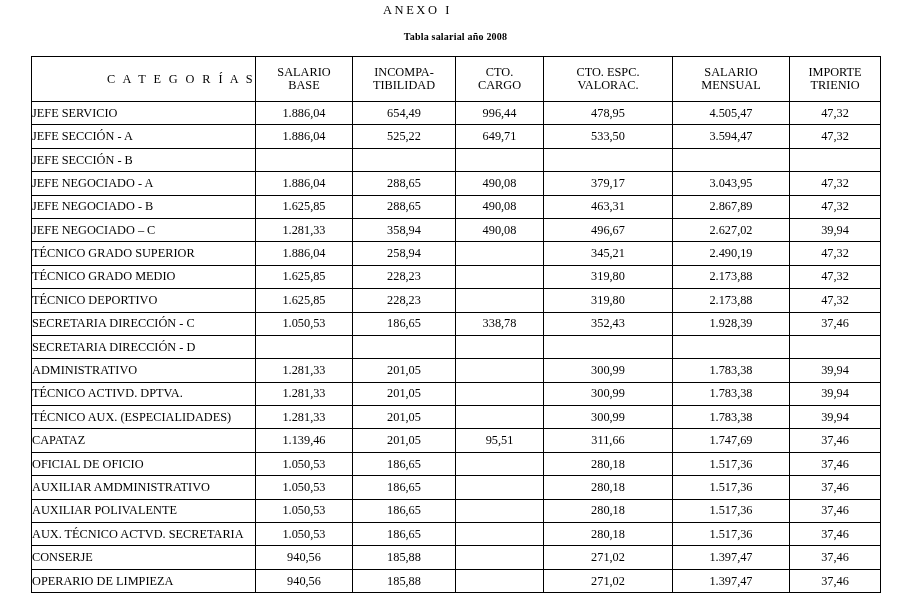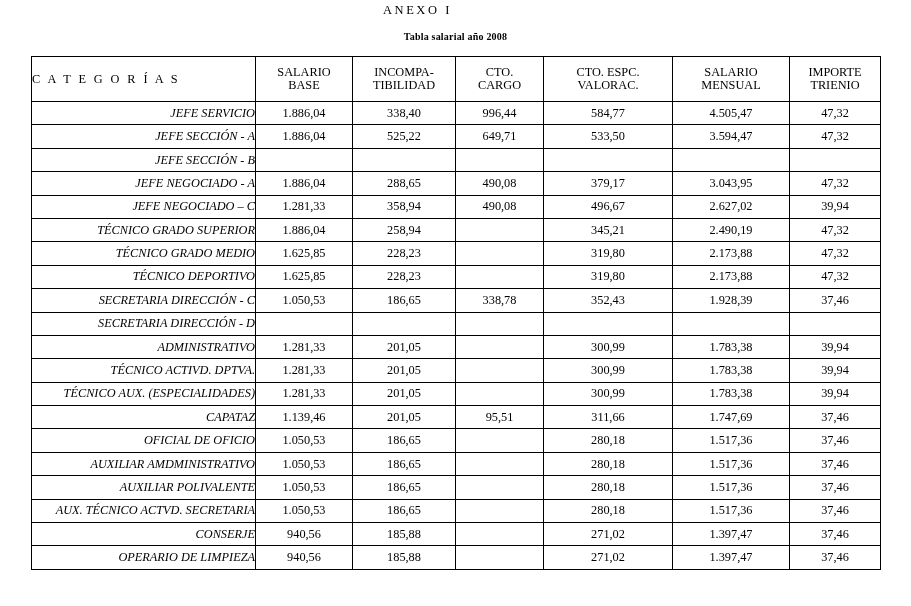--- a/index.html
+++ b/index.html
@@ -73,31 +73,30 @@
     text-align: center;
     font-size: 12.3px;
     padding: 2px 2px;
   }
   thead th .hl {
     display: block;
     white-space: nowrap;
   }
   th.h-cat {
     letter-spacing: 2.4px;
-    text-align: left;
+    text-align: right;
     margin-top: 42px;
   }
   tbody td {
     height: 22.4px;
   }
   td.cat {
-    text-align: right;
+    text-align: left;
     padding-left: 5px;
     white-space: nowrap;
-    font-style: italic;
   }
   td.num {
     text-align: center;
   }
 </style>
 </head>
 <body>
 
 <div class="page">
 
@@ -143,23 +142,23 @@
           <th>
             <span class="hl">IMPORTE</span>
             <span class="hl">TRIENIO</span>
           </th>
         </tr>
       </thead>
       <tbody id="salary-body">
           <tr>
             <td class="cat">JEFE SERVICIO</td>
             <td class="num">1.886,04</td>
-            <td class="num">338,40</td>
+            <td class="num">654,49</td>
             <td class="num">996,44</td>
-            <td class="num">584,77</td>
+            <td class="num">478,95</td>
             <td class="num">4.505,47</td>
             <td class="num">47,32</td>
           </tr>
           <tr>
             <td class="cat">JEFE SECCIÓN - A</td>
             <td class="num">1.886,04</td>
             <td class="num">525,22</td>
             <td class="num">649,71</td>
             <td class="num">533,50</td>
             <td class="num">3.594,47</td>
@@ -174,20 +173,29 @@
             <td class="num"></td>
             <td class="num"></td>
           </tr>
           <tr>
             <td class="cat">JEFE NEGOCIADO - A</td>
             <td class="num">1.886,04</td>
             <td class="num">288,65</td>
             <td class="num">490,08</td>
             <td class="num">379,17</td>
             <td class="num">3.043,95</td>
+            <td class="num">47,32</td>
+          </tr>
+          <tr>
+            <td class="cat">JEFE NEGOCIADO - B</td>
+            <td class="num">1.625,85</td>
+            <td class="num">288,65</td>
+            <td class="num">490,08</td>
+            <td class="num">463,31</td>
+            <td class="num">2.867,89</td>
             <td class="num">47,32</td>
           </tr>
           <tr>
             <td class="cat">JEFE NEGOCIADO – C</td>
             <td class="num">1.281,33</td>
             <td class="num">358,94</td>
             <td class="num">490,08</td>
             <td class="num">496,67</td>
             <td class="num">2.627,02</td>
             <td class="num">39,94</td>

